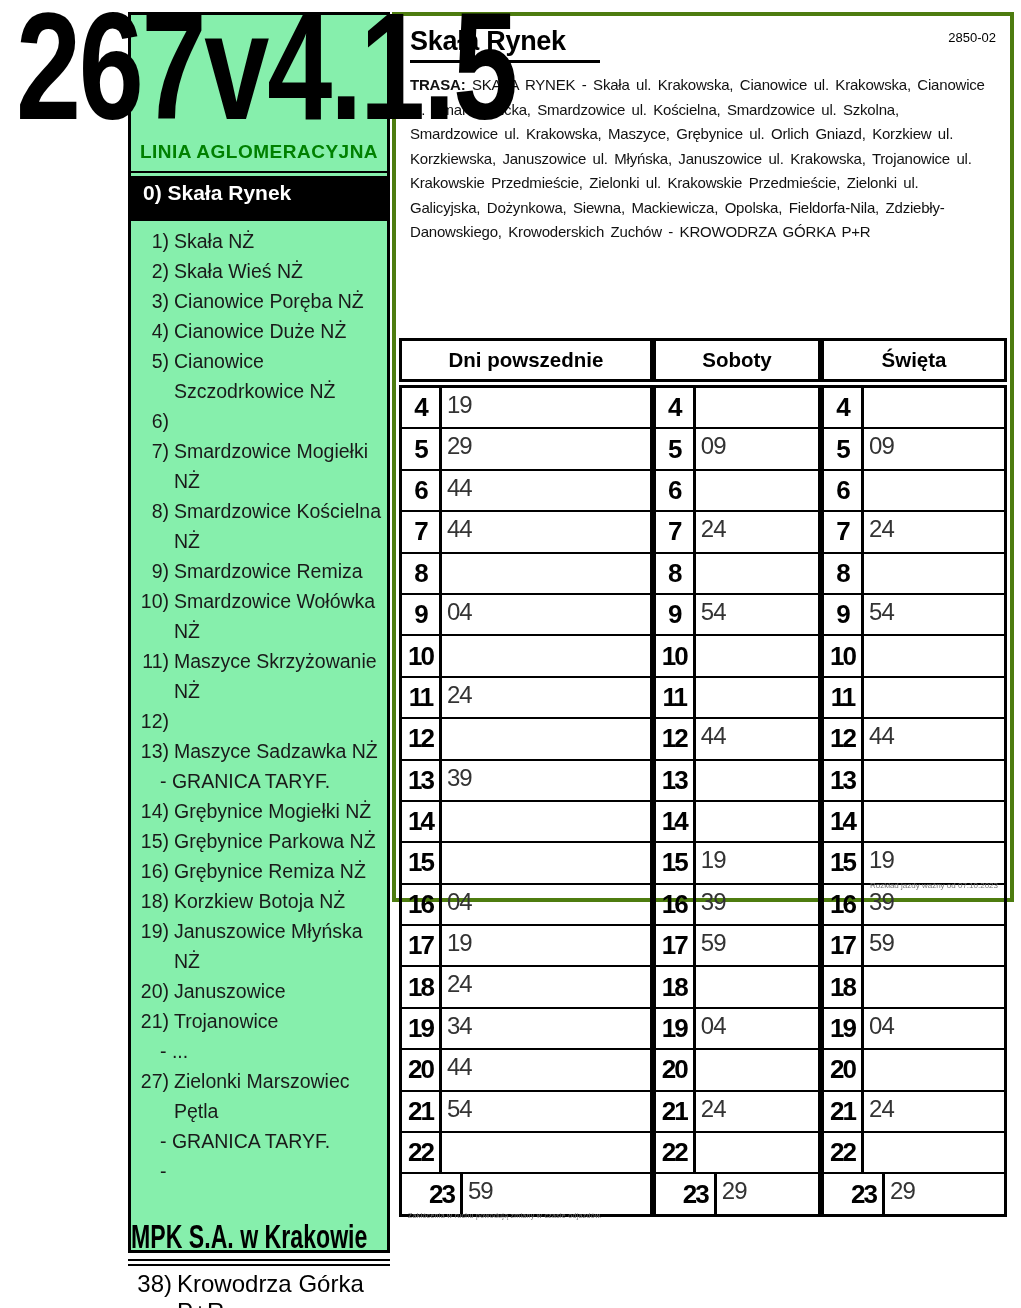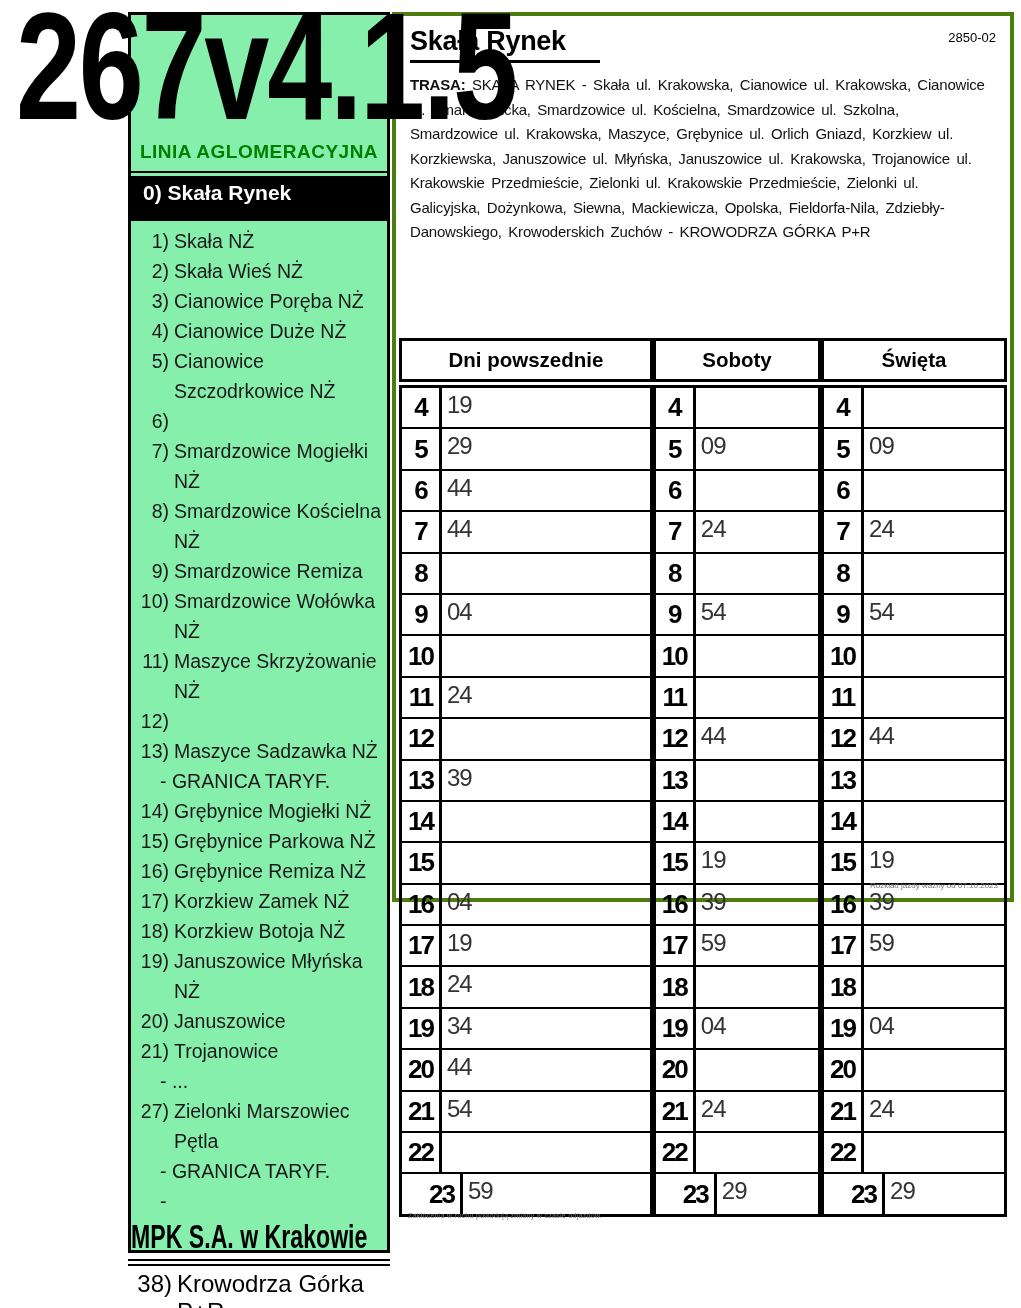--- a/index.html
+++ b/index.html
@@ -147,24 +147,20 @@
         <div class="stop-row">
           <span class="stop-num">15)</span>
           <span class="stop-name">Grębynice Parkowa NŻ</span>
         </div>
 
         <div class="stop-row">
           <span class="stop-num">16)</span>
           <span class="stop-name">Grębynice Remiza NŻ</span>
         </div>
 
-        <div class="stop-row">
-          <span class="stop-num">17)</span>
-          <span class="stop-name">Korzkiew Zamek NŻ</span>
-        </div>
 
         <div class="stop-row">
           <span class="stop-num">18)</span>
           <span class="stop-name">Korzkiew Botoja NŻ</span>
         </div>
 
         <div class="stop-row">
           <span class="stop-num">19)</span>
           <span class="stop-name">Januszowice Młyńska NŻ</span>
         </div>

